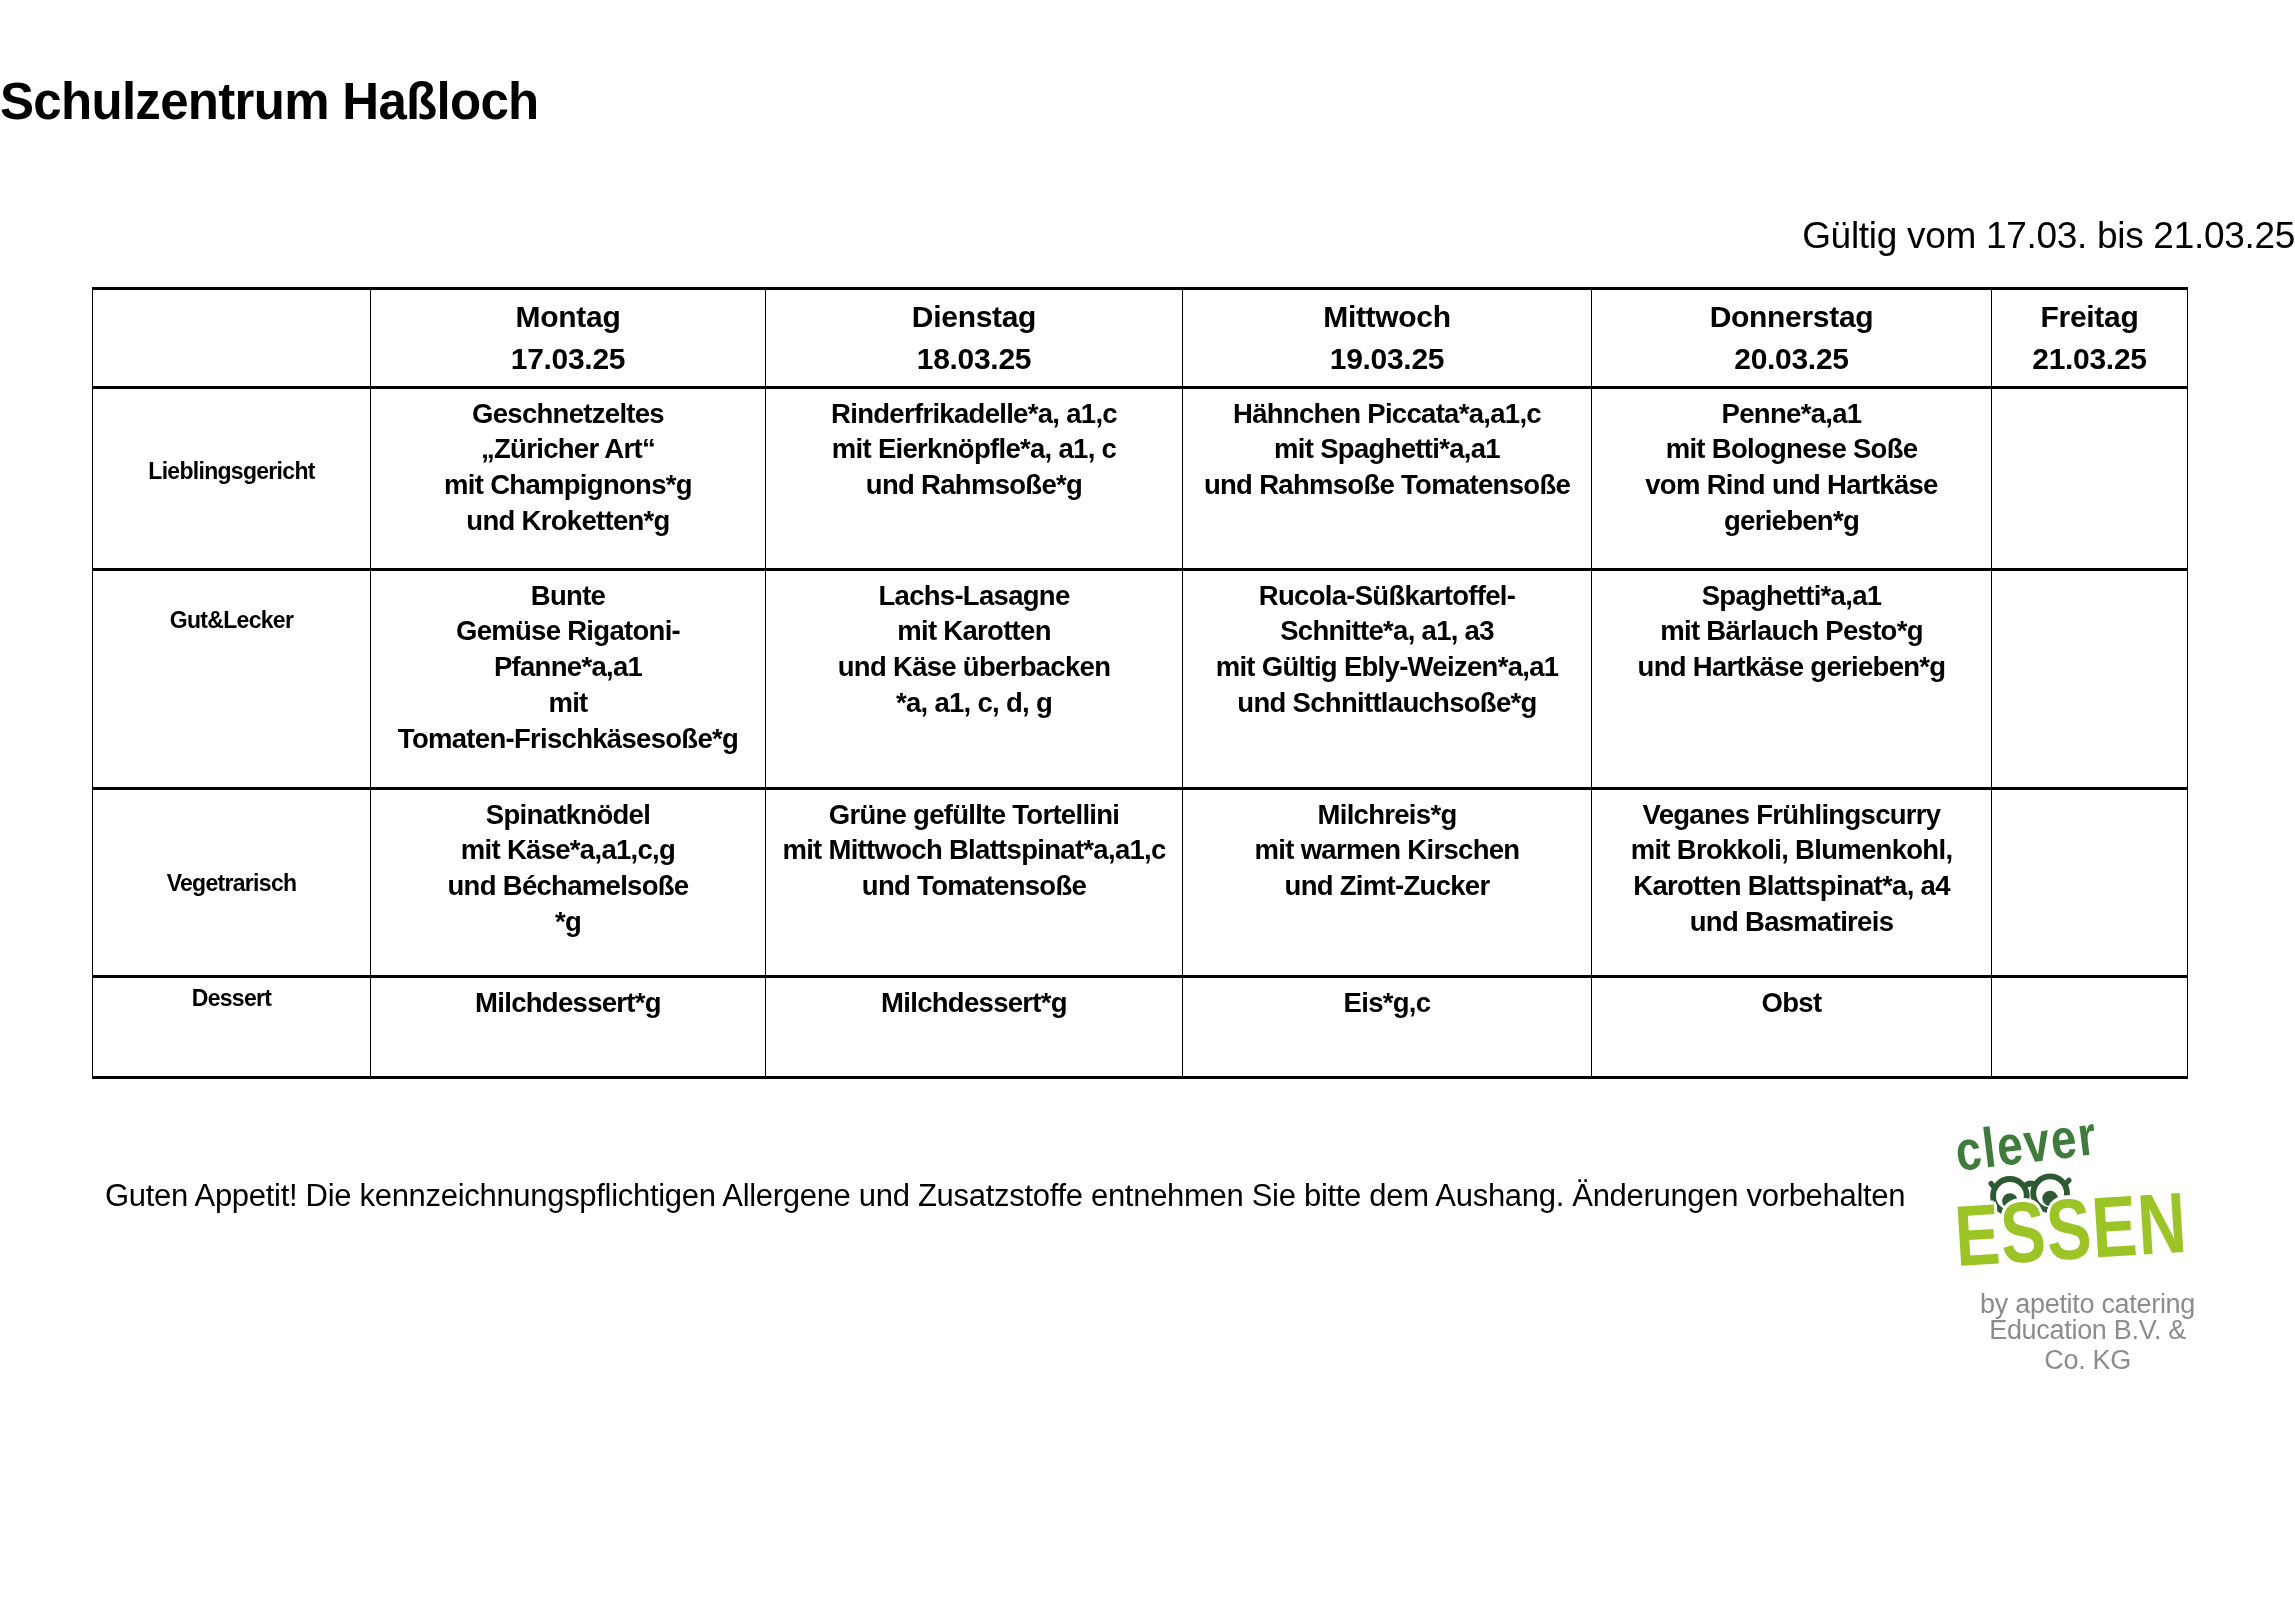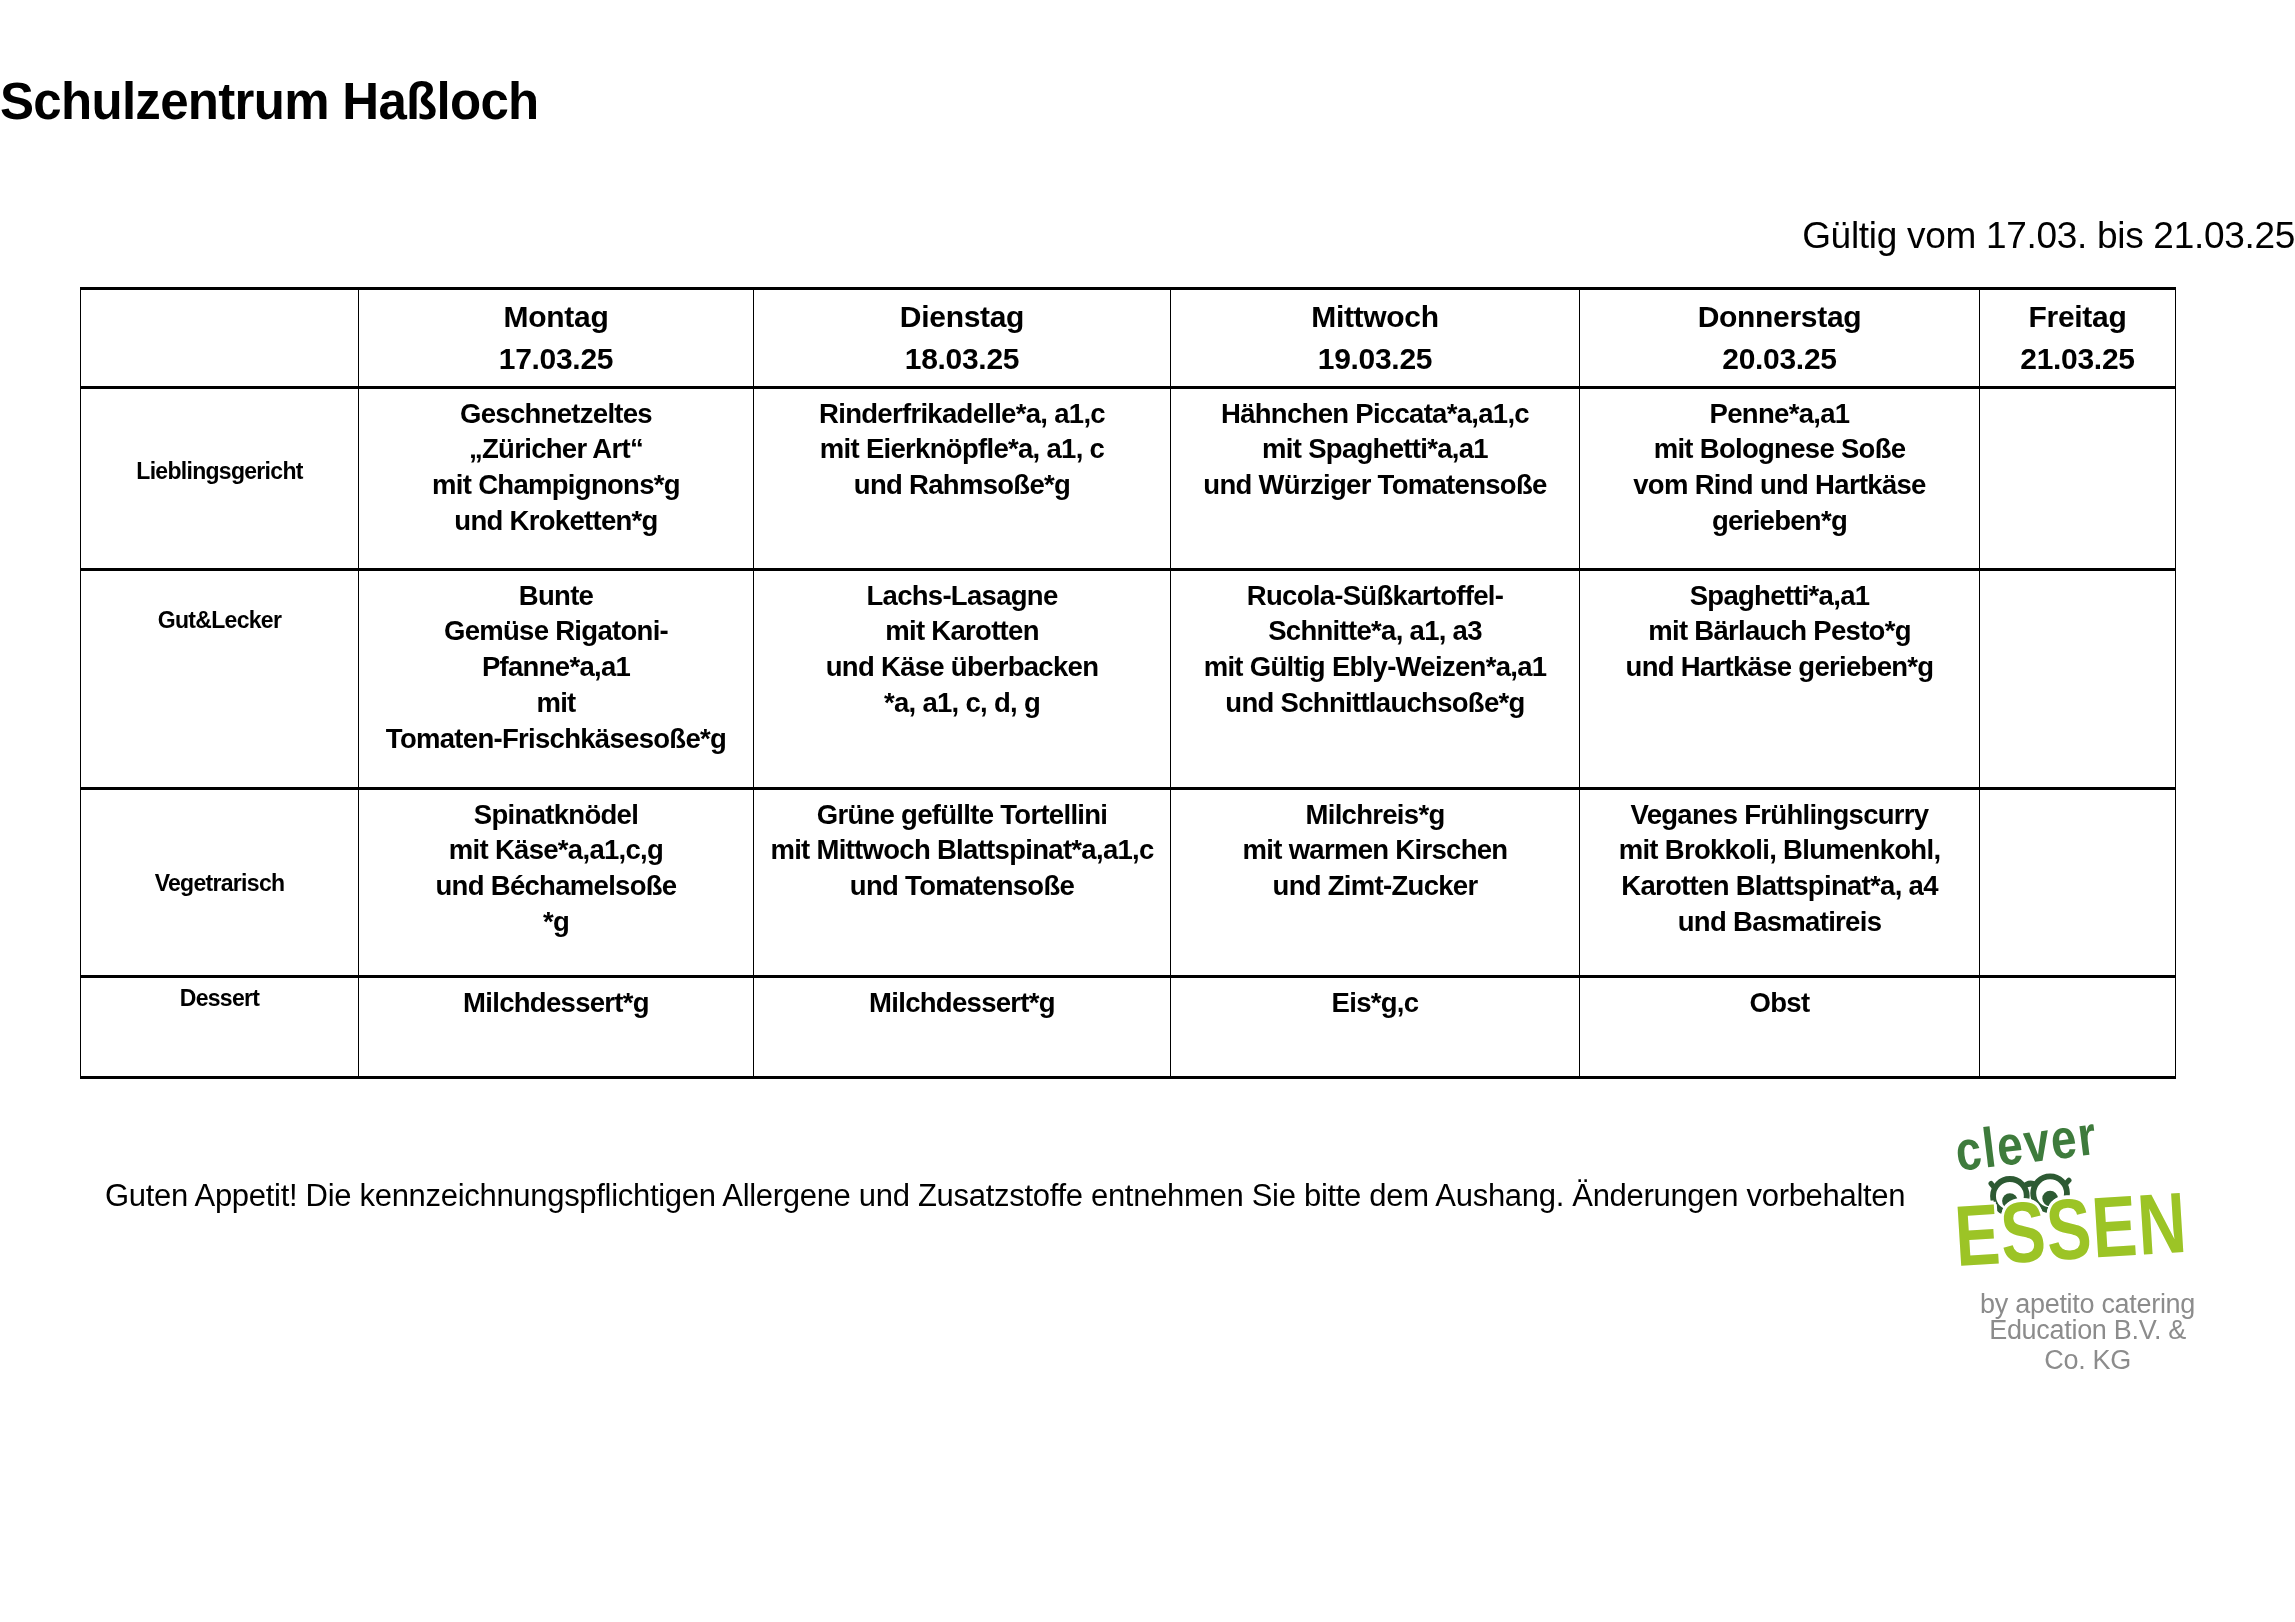--- a/index.html
+++ b/index.html
@@ -19,21 +19,21 @@
     letter-spacing:-0.7px;
   }
   .validity {
     position:absolute; top:215px; left:0; width:100%;
     text-align:right; font-size:37px; font-weight:normal;
     letter-spacing:-0.3px;
   }
 
   
   table.menu {
-    position:absolute; left:80px; top:287px;
+    position:absolute; left:92px; top:287px;
     width:2095px;
     border-collapse:collapse; table-layout:fixed;border-radius:27px;
   }
   table.menu td {
     border:1.3px solid #000;
     border-top-width:3.3px; border-bottom-width:3.3px;
     vertical-align:top; text-align:center;
     font-weight:bold; padding:0; overflow:hidden;
   }
   tr.h-head { height:99px; }
@@ -146,21 +146,21 @@
 und Kroketten*g</div>
           </td>
       <td>
             <div class="cell-text">Rinderfrikadelle*a, a1,c
 mit Eierknöpfle*a, a1, c
 und Rahmsoße*g</div>
           </td>
       <td>
             <div class="cell-text">Hähnchen Piccata*a,a1,c
 mit Spaghetti*a,a1
-und Würziger Tomatensoße</div>
+und Rahmsoße Tomatensoße</div>
           </td>
       <td>
             <div class="cell-text">Penne*a,a1
 mit Bolognese Soße
 vom Rind und Hartkäse
 gerieben*g</div>
           </td>
       <td>
             <div class="cell-text"></div>
           </td>

